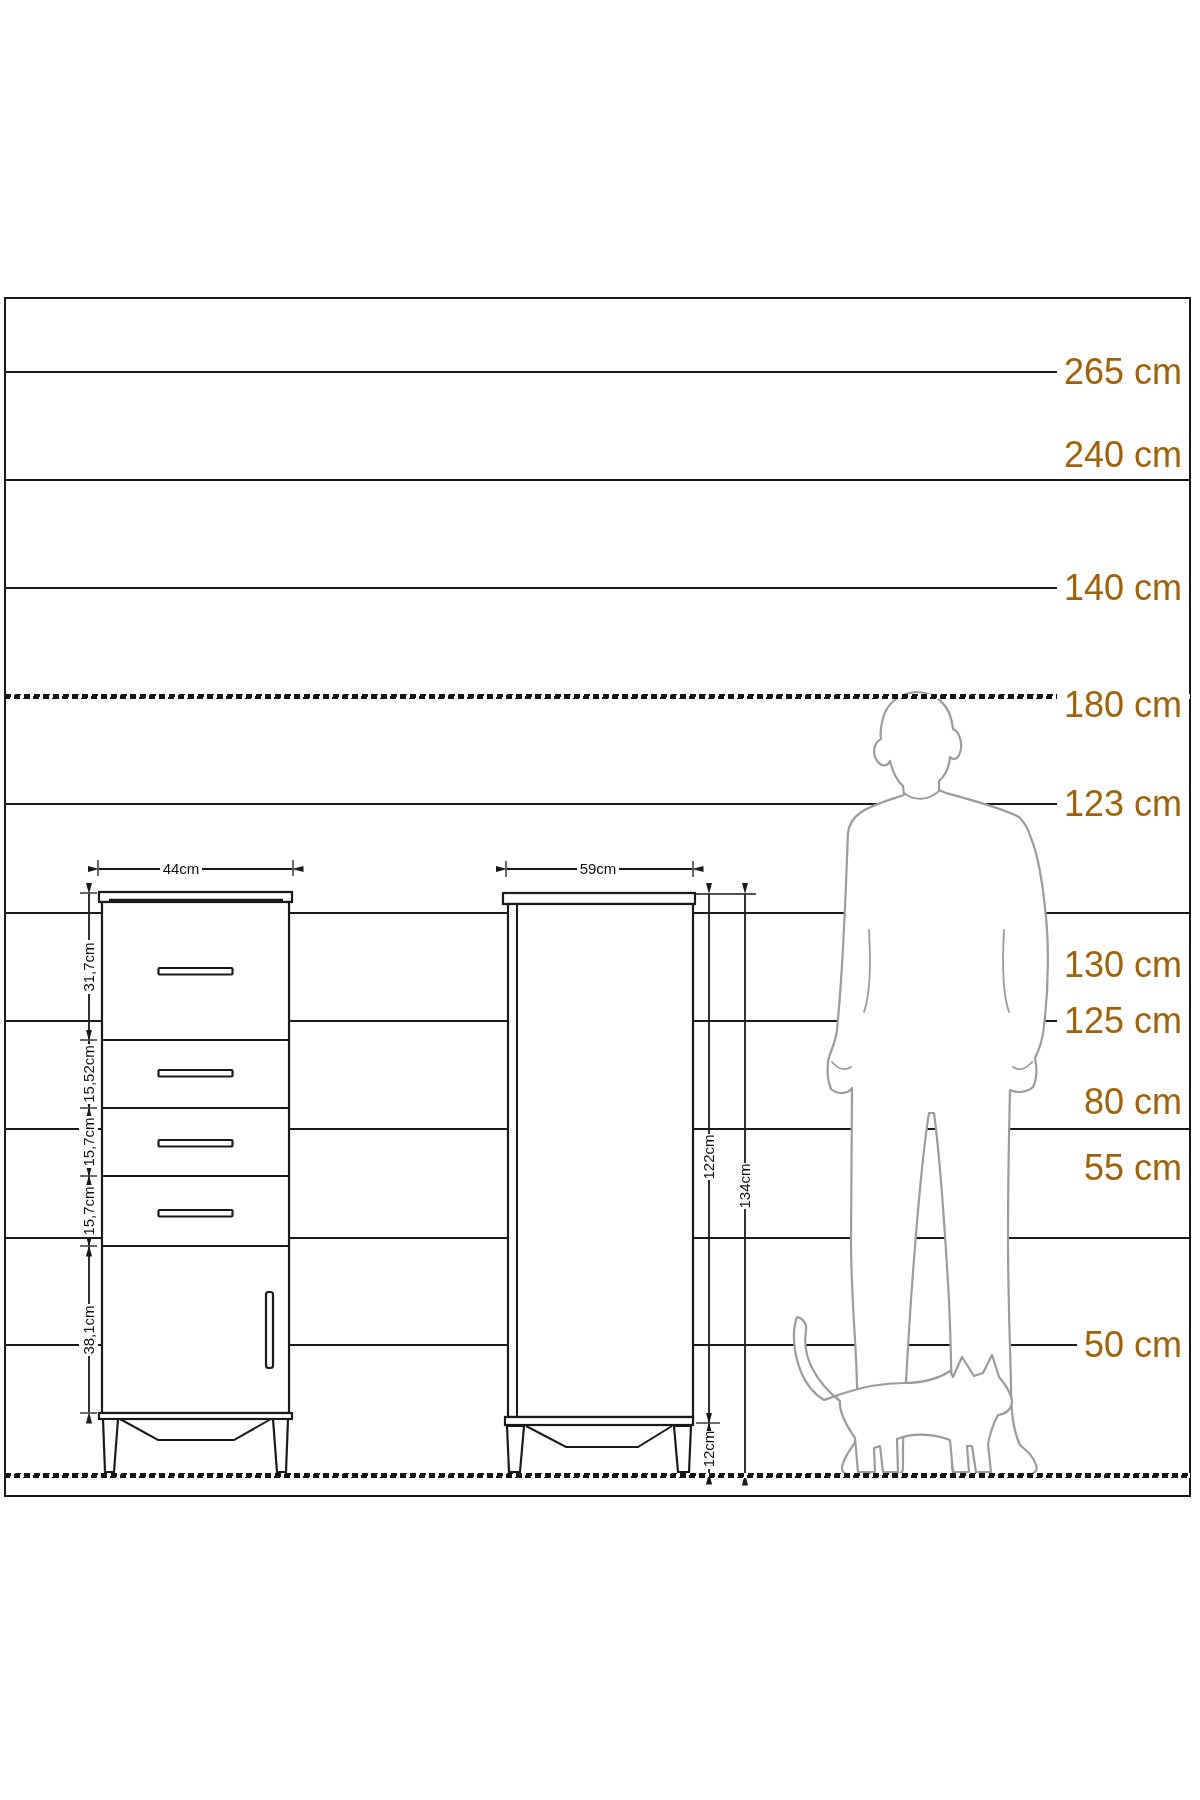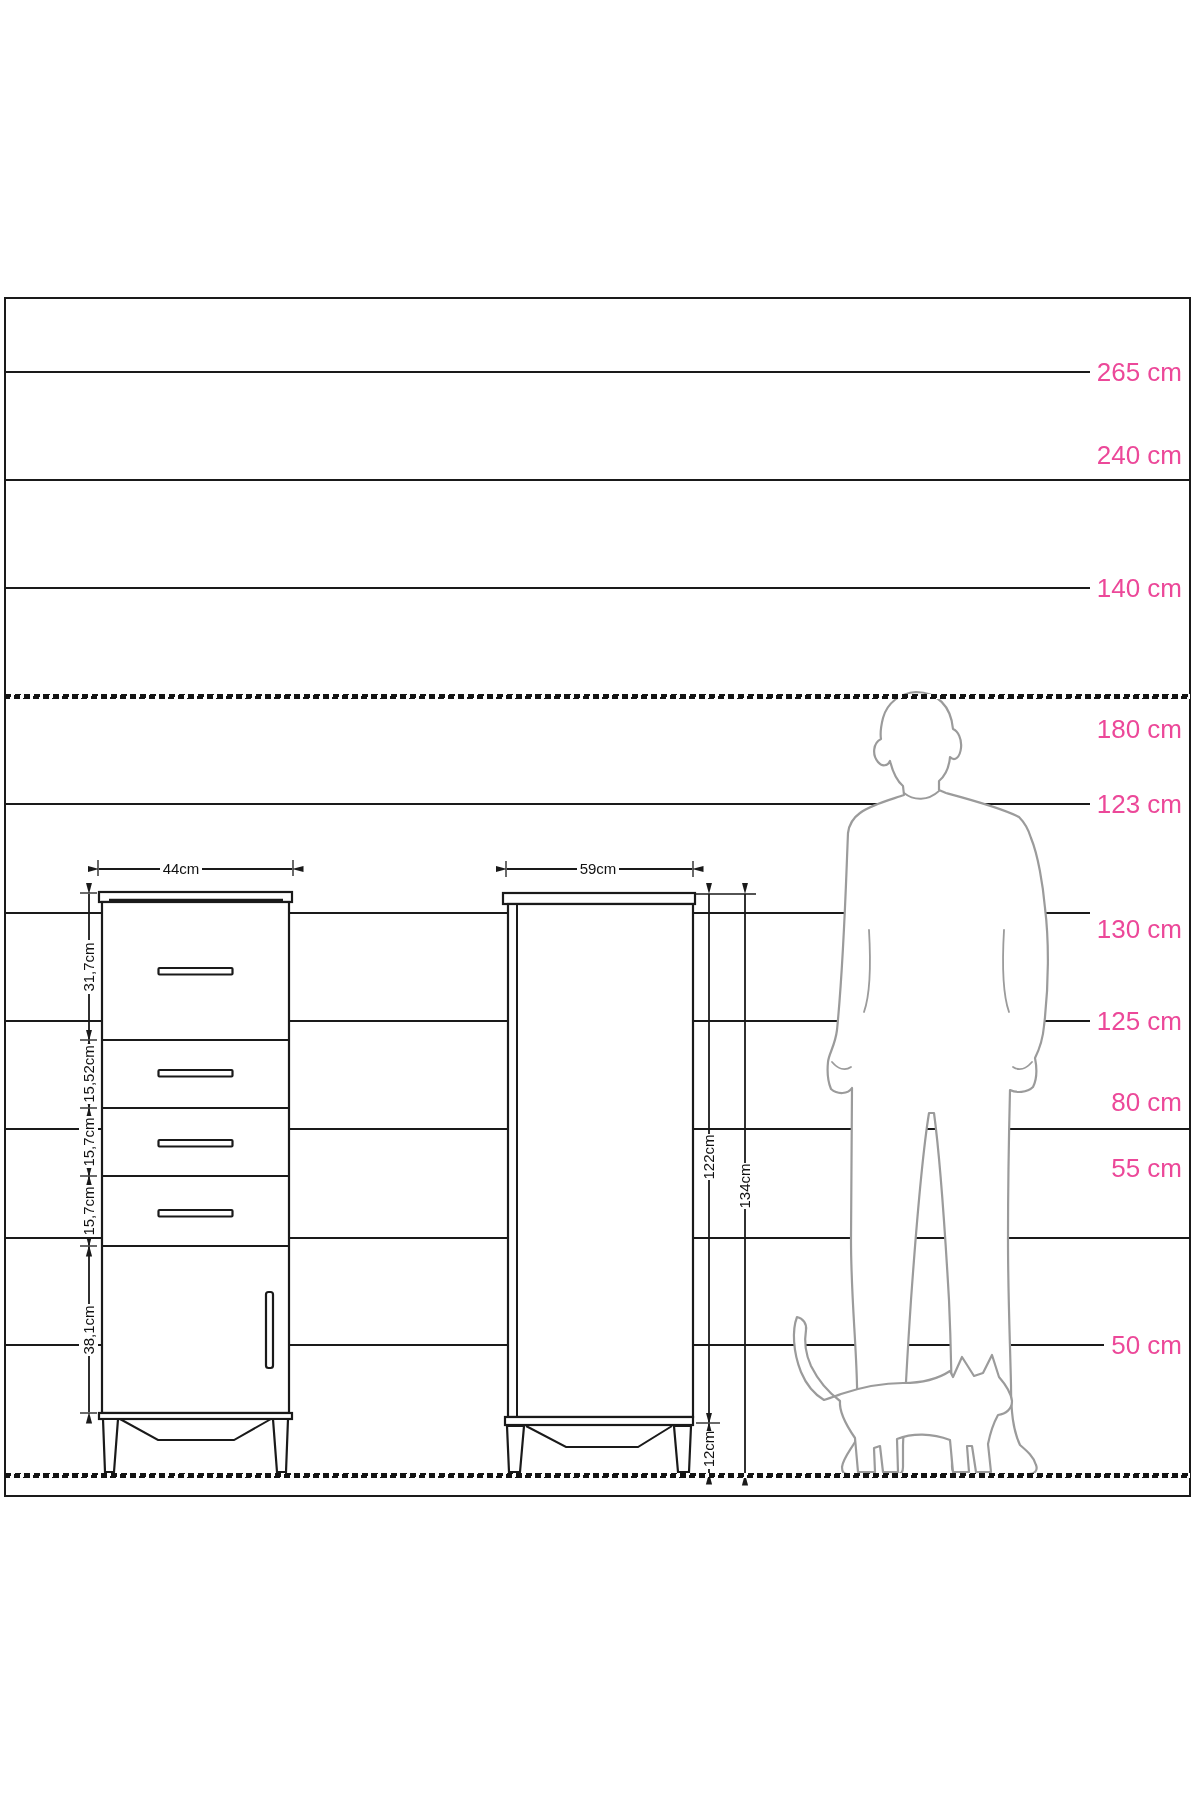--- a/index.html
+++ b/index.html
@@ -13,21 +13,21 @@
   }
   .scale-line{
     position:absolute;left:5px;width:1185px;height:2px;background:#1a1a1a;z-index:1;
   }
   .scale-line.dashed{
     height:5px;background:repeating-linear-gradient(100deg,#141414 0 6px,#ffffff 6px 9.5px);
     z-index:4;
   }
   .scale-label{
     position:absolute;right:11px;height:38px;line-height:38px;z-index:5;
-    background:#ffffff;padding:0 7px;font-size:26px;color:#ec4899;white-space:nowrap;
+    background:#ffffff;padding:0 7px;font-size:36px;color:#a16207;white-space:nowrap;
   }
   #diagram-svg{position:absolute;left:0;top:0;z-index:3;}
   .cab{stroke:#1a1a1a;stroke-width:2.2;fill:#ffffff;}
   .cabline{stroke:#1a1a1a;stroke-width:2;fill:none;}
   .dimline{stroke:#1a1a1a;stroke-width:1.8;fill:none;}
   .tick{stroke:#1a1a1a;stroke-width:1.3;fill:none;}
   .dim{font-family:"Liberation Sans",sans-serif;font-size:15px;fill:#111;}
   .mask{fill:#ffffff;stroke:none;}
   .sil{fill:#ffffff;stroke:#9b9b9b;stroke-width:2.2;stroke-linejoin:round;}
   .sildetail{fill:none;stroke:#9b9b9b;stroke-width:1.8;stroke-linecap:round;}
@@ -47,23 +47,23 @@
   <div class="scale-line" style="top:912px"></div>
   <div class="scale-line" style="top:1020px"></div>
   <div class="scale-line" style="top:1128px"></div>
   <div class="scale-line" style="top:1237px"></div>
   <div class="scale-line" style="top:1344px"></div>
   <div class="scale-line dashed" style="top:1473px"></div>
 
   <span class="scale-label" style="top:353px">265 cm</span>
   <span class="scale-label" style="top:436px">240 cm</span>
   <span class="scale-label" style="top:569px">140 cm</span>
-  <span class="scale-label" style="top:710px">180 cm</span>
+  <span class="scale-label" style="top:686px">180 cm</span>
   <span class="scale-label" style="top:785px">123 cm</span>
-  <span class="scale-label" style="top:910px">130 cm</span>
+  <span class="scale-label" style="top:946px">130 cm</span>
   <span class="scale-label" style="top:1002px">125 cm</span>
   <span class="scale-label" style="top:1083px">80 cm</span>
   <span class="scale-label" style="top:1149px">55 cm</span>
   <span class="scale-label" style="top:1326px">50 cm</span>
 
   <svg id="diagram-svg" width="1200" height="1800" viewBox="0 0 1200 1800">
     <defs>
       <marker id="arw" viewBox="0 0 12 8" refX="0.5" refY="4" markerWidth="12" markerHeight="8" markerUnits="userSpaceOnUse" orient="auto-start-reverse">
         <path d="M0.5 4 L12 0.9 L12 7.1 Z" fill="#1a1a1a"></path>
       </marker>

